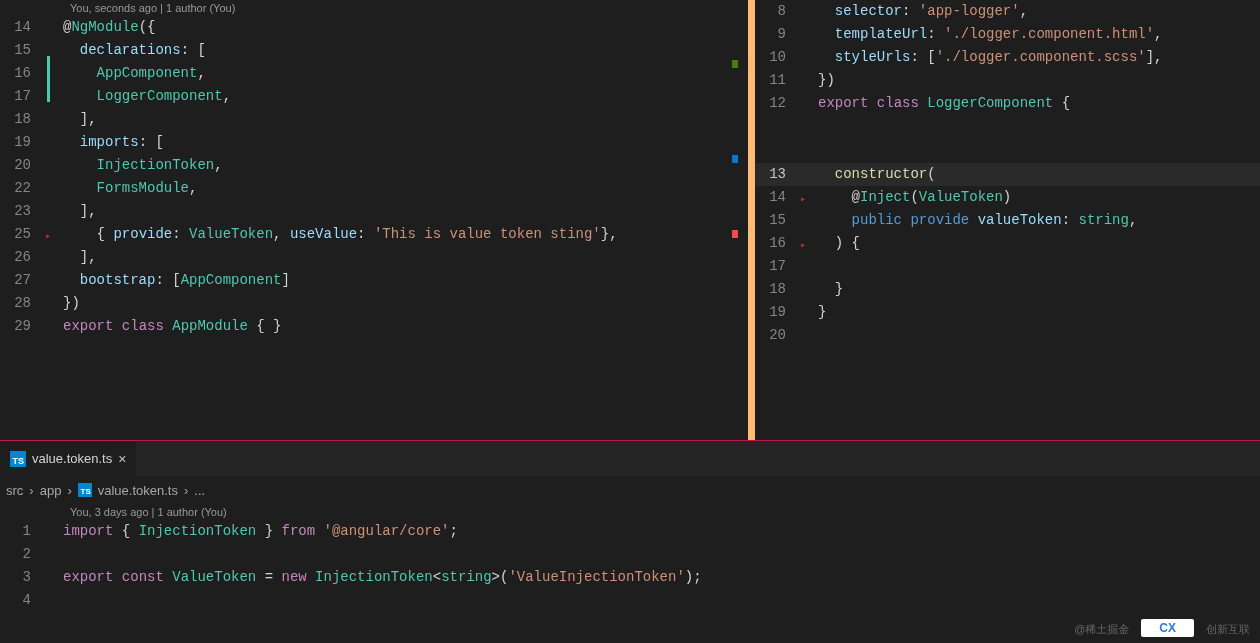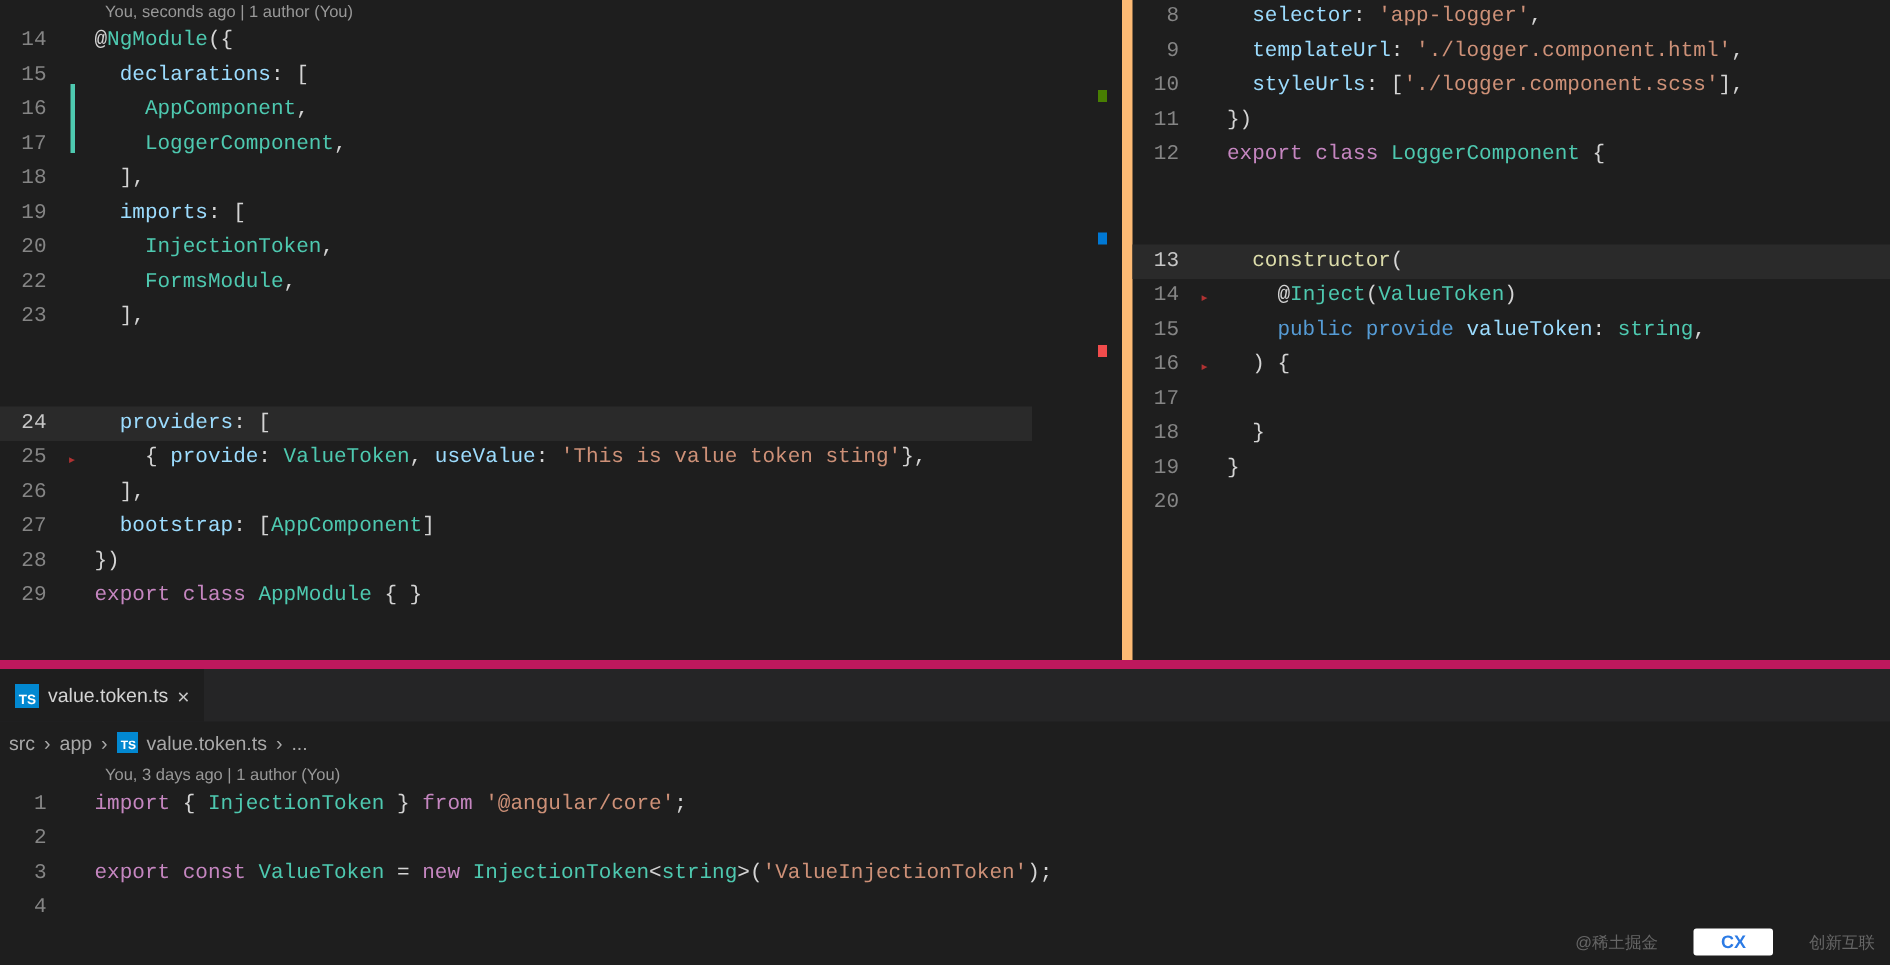--- a/index.html
+++ b/index.html
@@ -95,21 +95,21 @@
 .tok-key { color: #c586c0; } 
 .tok-prop { color: #9cdcfe; } 
 .tok-type { color: #4ec9b0; }
 .tok-str { color: #ce9178; }
 .tok-pun { color: #d4d4d4; }
 .tok-fn { color: #dcdcaa; }
 .tok-mod { color: #569cd6; } 
 
 .bottom {
   height: 203px;
-  border-top: 6px solid #be185d;
+  border-top: 1px solid #be185d;
 }
 .tabbar {
   height: 35px;
   background: #252526;
   display: flex;
   align-items: center;
 }
 .tab {
   display: flex;
   align-items: center;
@@ -155,22 +155,22 @@
   justify-content: flex-end;
   padding: 1px;
 }
 .watermark {
   position: absolute;
   right: 10px;
   bottom: 6px;
   color: #666;
   font-size: 11px;
   display: flex;
-  align-items: center;
-  gap: 24px;
+  align-items: flex-end;
+  gap: 12px;
   font-family: sans-serif;
 }
 .wm-logo {
   background: #fff;
   color: #2c7be5;
   font-weight: bold;
   padding: 2px 18px;
   border-radius: 2px;
   font-size: 12px;
 }
@@ -185,21 +185,20 @@
     <div class="code-area" id="left-code">
         <div class="code-line"><span class="lineno">14</span><span class="breakpoint-col"></span><span class="code-content"><span class="tok-at">@</span><span class="tok-dec">NgModule</span><span class="tok-pun">({</span></span></div>
         <div class="code-line"><span class="lineno">15</span><span class="breakpoint-col"></span><span class="code-content"><span>  </span><span class="tok-prop">declarations</span><span class="tok-pun">: [</span></span></div>
         <div class="code-line"><span class="lineno">16</span><span class="breakpoint-col"></span><span class="code-content"><span>    </span><span class="tok-type">AppComponent</span><span class="tok-pun">,</span></span></div>
         <div class="code-line"><span class="lineno">17</span><span class="breakpoint-col"></span><span class="code-content"><span>    </span><span class="tok-type">LoggerComponent</span><span class="tok-pun">,</span></span></div>
         <div class="code-line"><span class="lineno">18</span><span class="breakpoint-col"></span><span class="code-content"><span class="tok-pun">  ],</span></span></div>
         <div class="code-line"><span class="lineno">19</span><span class="breakpoint-col"></span><span class="code-content"><span>  </span><span class="tok-prop">imports</span><span class="tok-pun">: [</span></span></div>
         <div class="code-line"><span class="lineno">20</span><span class="breakpoint-col"></span><span class="code-content"><span>    </span><span class="tok-type">InjectionToken</span><span class="tok-pun">,</span></span></div>
         <div class="code-line"><span class="lineno">22</span><span class="breakpoint-col"></span><span class="code-content"><span>    </span><span class="tok-type">FormsModule</span><span class="tok-pun">,</span></span></div>
         <div class="code-line"><span class="lineno">23</span><span class="breakpoint-col"></span><span class="code-content"><span class="tok-pun">  ],</span></span></div>
-        <div class="code-line highlight"><span class="lineno active">24</span><span class="breakpoint-col"></span><span class="code-content"><span>  </span><span class="tok-prop">providers</span><span class="tok-pun">: [</span></span></div>
         <div class="code-line"><span class="lineno">25</span><span class="breakpoint-col"><span class="bp-arrow">▸</span></span><span class="code-content"><span class="tok-pun">    { </span><span class="tok-prop">provide</span><span class="tok-pun">: </span><span class="tok-type">ValueToken</span><span class="tok-pun">, </span><span class="tok-prop">useValue</span><span class="tok-pun">: </span><span class="tok-str">'This is value token sting'</span><span class="tok-pun">},</span></span></div>
         <div class="code-line"><span class="lineno">26</span><span class="breakpoint-col"></span><span class="code-content"><span class="tok-pun">  ],</span></span></div>
         <div class="code-line"><span class="lineno">27</span><span class="breakpoint-col"></span><span class="code-content"><span>  </span><span class="tok-prop">bootstrap</span><span class="tok-pun">: [</span><span class="tok-type">AppComponent</span><span class="tok-pun">]</span></span></div>
         <div class="code-line"><span class="lineno">28</span><span class="breakpoint-col"></span><span class="code-content"><span class="tok-pun">})</span></span></div>
         <div class="code-line"><span class="lineno">29</span><span class="breakpoint-col"></span><span class="code-content"><span class="tok-key">export</span><span> </span><span class="tok-key">class</span><span> </span><span class="tok-type">AppModule</span><span class="tok-pun"> { }</span></span></div>
       </div>
     <div class="minimap">
       <div class="mm-mark mm-green" style="top:60px"></div>
       <div class="mm-mark mm-blue" style="top:155px"></div>
       <div class="mm-mark mm-red" style="top:230px"></div>

